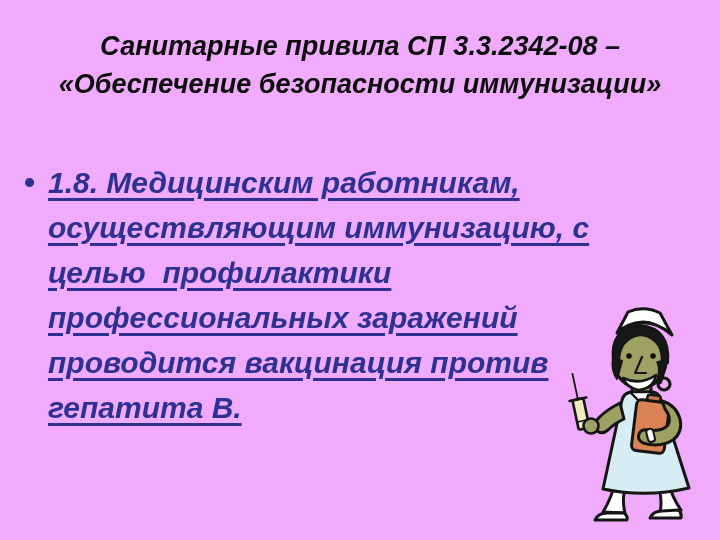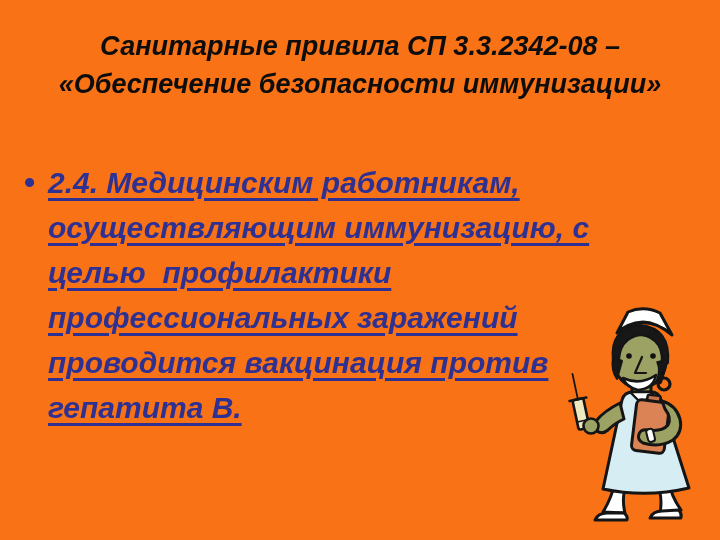--- a/index.html
+++ b/index.html
@@ -1,20 +1,20 @@
 <!DOCTYPE html>
 <html><head>
 <meta charset="utf-8">
 <style>
   html, body { margin: 0; padding: 0; }
   .slide {
     position: relative;
     width: 720px;
     height: 540px;
-    background: #f97316;
+    background: #f0abfc;
     overflow: hidden;
     font-family: "Liberation Sans", sans-serif;
   }
   .title {
     position: absolute;
     top: 27px;
     left: 0;
     width: 720px;
     text-align: center;
     font-size: 27px;
@@ -61,21 +61,21 @@
 </head>
 <body>
 
 <div class="slide">
 
   <div class="title">Санитарные привила СП 3.3.2342-08 –
 «Обеспечение безопасности иммунизации»</div>
 
   <div class="bullet-row">
     <span class="bullet-marker">•</span>
-    <div class="bullet-text">2.4. Медицинским работникам,
+    <div class="bullet-text">1.8. Медицинским работникам,
 осуществляющим иммунизацию, с
 целью  профилактики
 профессиональных заражений
 проводится вакцинация против
 гепатита В.</div>
   </div>
 
   <svg class="nurse" viewBox="0 0 160 240" xmlns="http://www.w3.org/2000/svg">
     <g stroke="#151515" stroke-linejoin="round" stroke-linecap="round">
 

